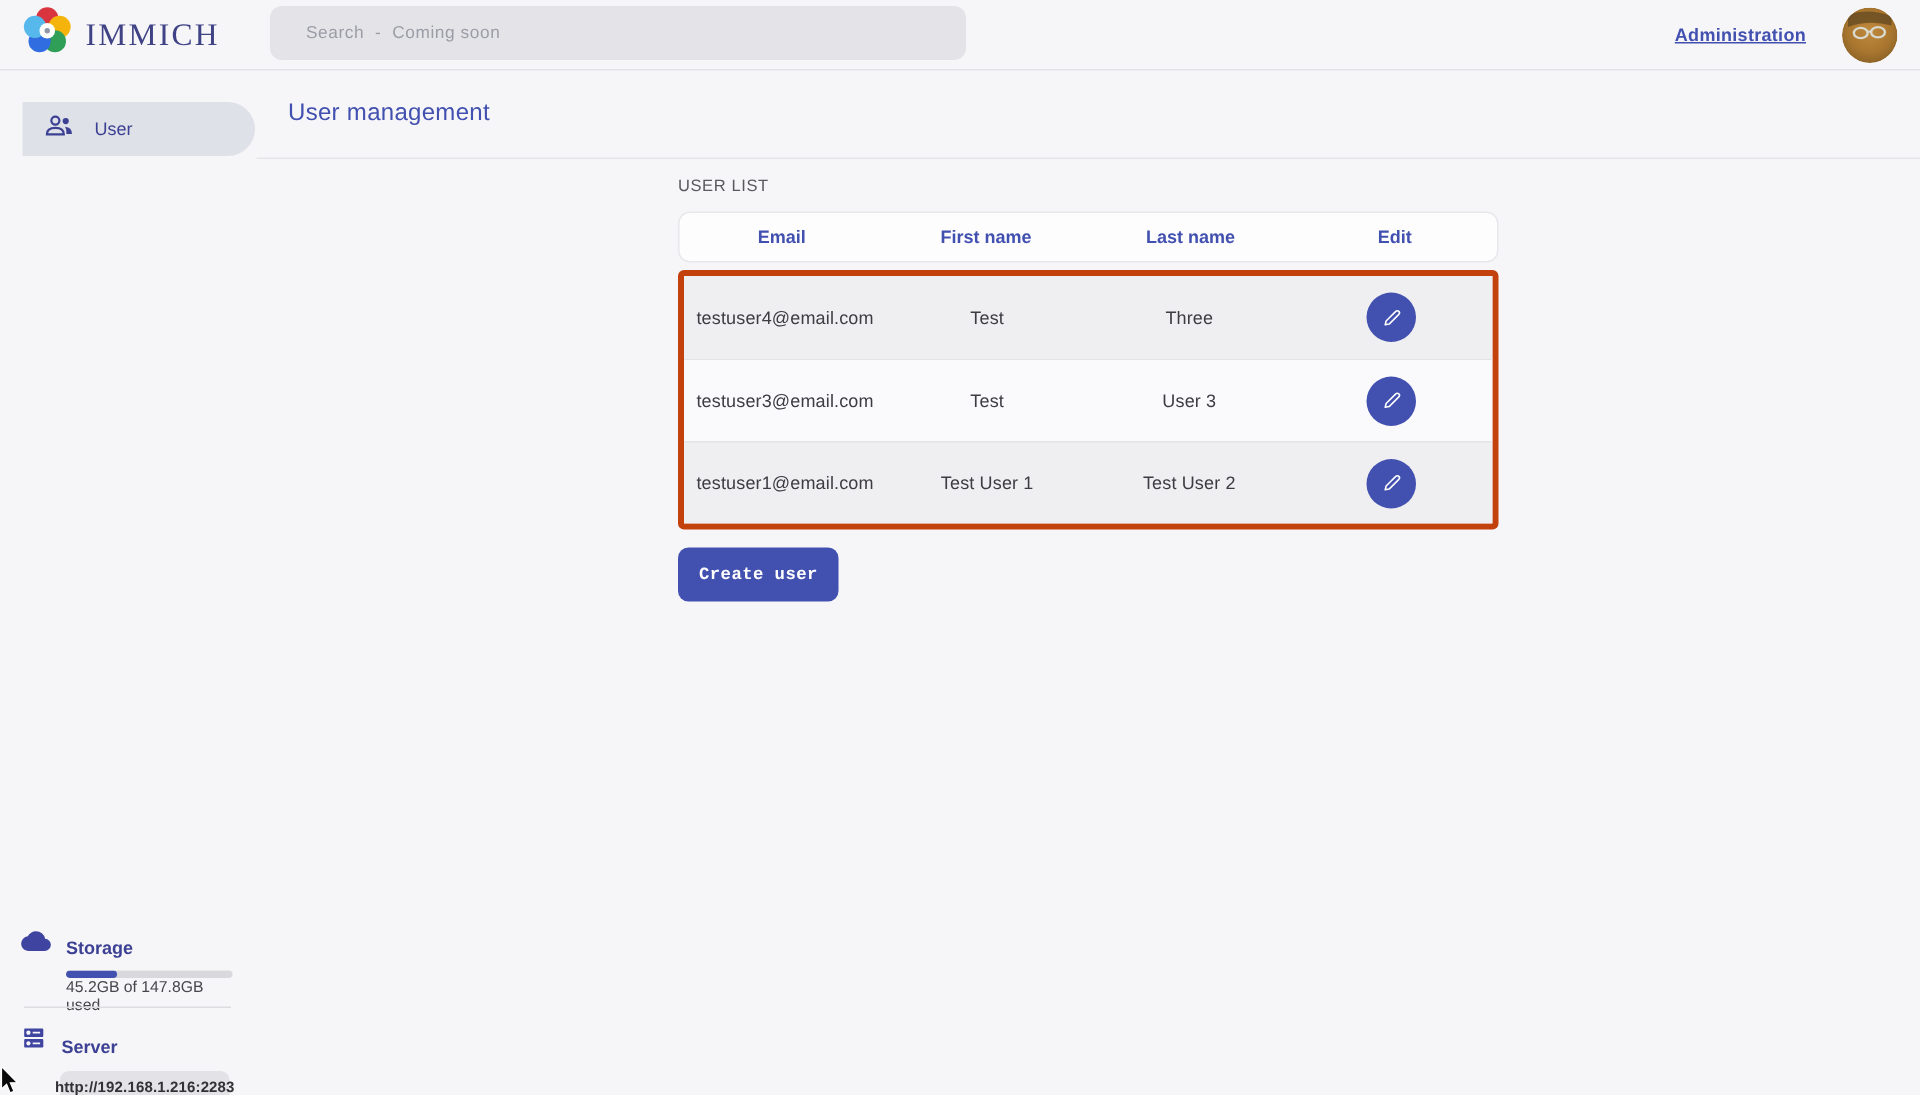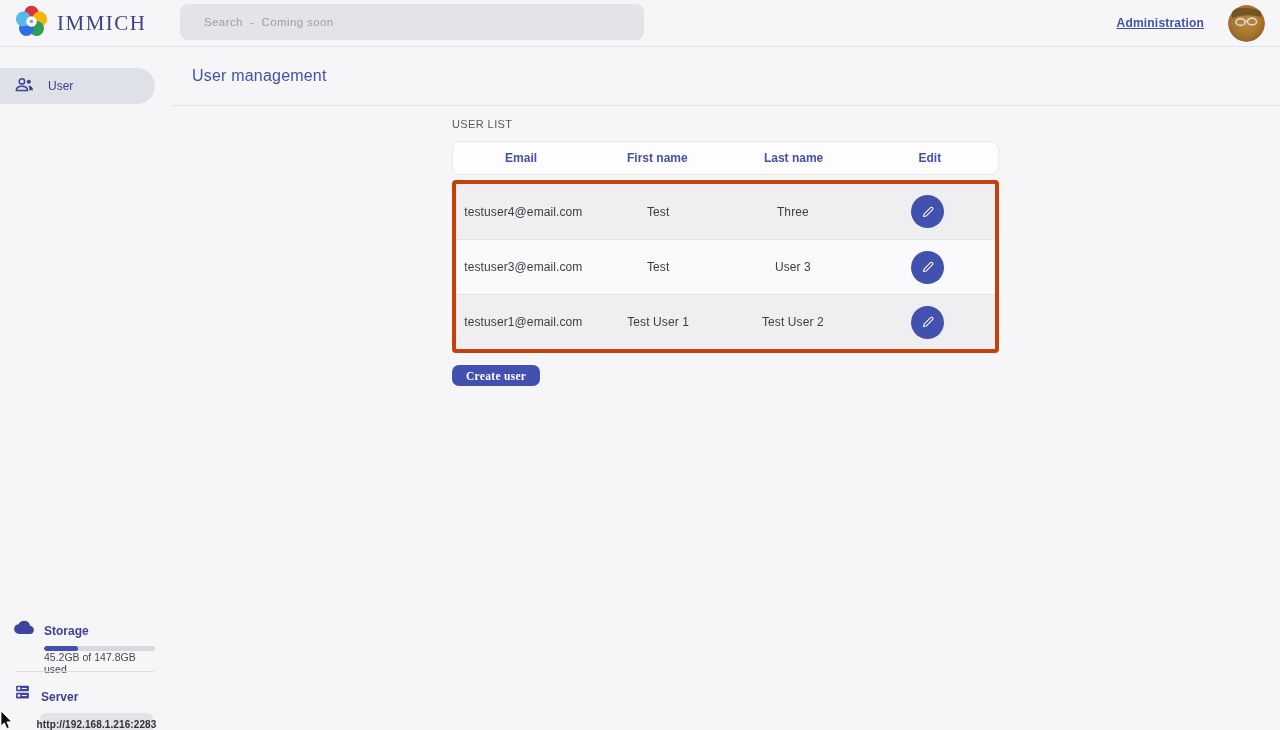--- a/index.html
+++ b/index.html
@@ -32,21 +32,21 @@
   }
   .search-bar::placeholder { color:#9b9da6; }
   .header-right { margin-left:auto; display:flex; align-items:center; gap:24px; padding-right:15px; }
   .admin-link {
     font-size:12px; font-weight:bold; color:#4250af;
     text-decoration:underline; letter-spacing:0.2px; cursor:pointer;
   }
   .avatar { width:37px; height:37px; border-radius:50%; overflow:hidden; display:block; }
 
   
-  .sidebar { position:absolute; top:47px; left:0; bottom:0; width:170px; }
+  .sidebar { position:absolute; top:47px; left:0; bottom:0; width:170px;padding-left:15px; }
   .side-item {
     margin-top:21px; width:155px; height:36px;
     background:#dfe1e8; border-radius:0 18px 18px 0;
     display:flex; align-items:center; padding-left:15px; gap:14px;
     cursor:pointer;
   }
   .side-item-label { font-size:12px; color:#3d4193; font-weight:500; }
 
   .storage-sec { position:absolute; top:573px; left:14px; width:141px; }
   .sec-head { display:flex; align-items:flex-end; gap:10px; }
@@ -89,24 +89,24 @@
   .row:nth-child(odd) { background:#efeff1; }
   .row:nth-child(even) { background:#fafafc; }
   .row + .row { border-top:1px solid #e4e4e7; }
   .cell { text-align:center; font-size:12px; color:#3c3c42; letter-spacing:0.1px; }
   .edit-cell { display:flex; justify-content:center; }
   .edit-btn {
     width:33px; height:33px; border-radius:50%; border:none; cursor:pointer;
     background:#4250af; display:flex; align-items:center; justify-content:center;
   }
   .create-btn {
-    margin-top:12px; height:21px; padding:0 14px;
+    margin-top:12px; height:36px; padding:0 14px;
     background:#4250af; color:#ffffff; border:none; border-radius:7px;
     font-size:11.5px; font-weight:bold; letter-spacing:0.3px; cursor:pointer;
-    font-family:Liberation Serif, serif;
+    font-family:Liberation Mono, monospace;
   }
 
   .cursor-glyph { position:absolute; left:0px; top:711px; z-index:9; }
 </style>
 </head>
 <body>
 
 <div class="header">
   <div class="logo-wrap">
     <span>

